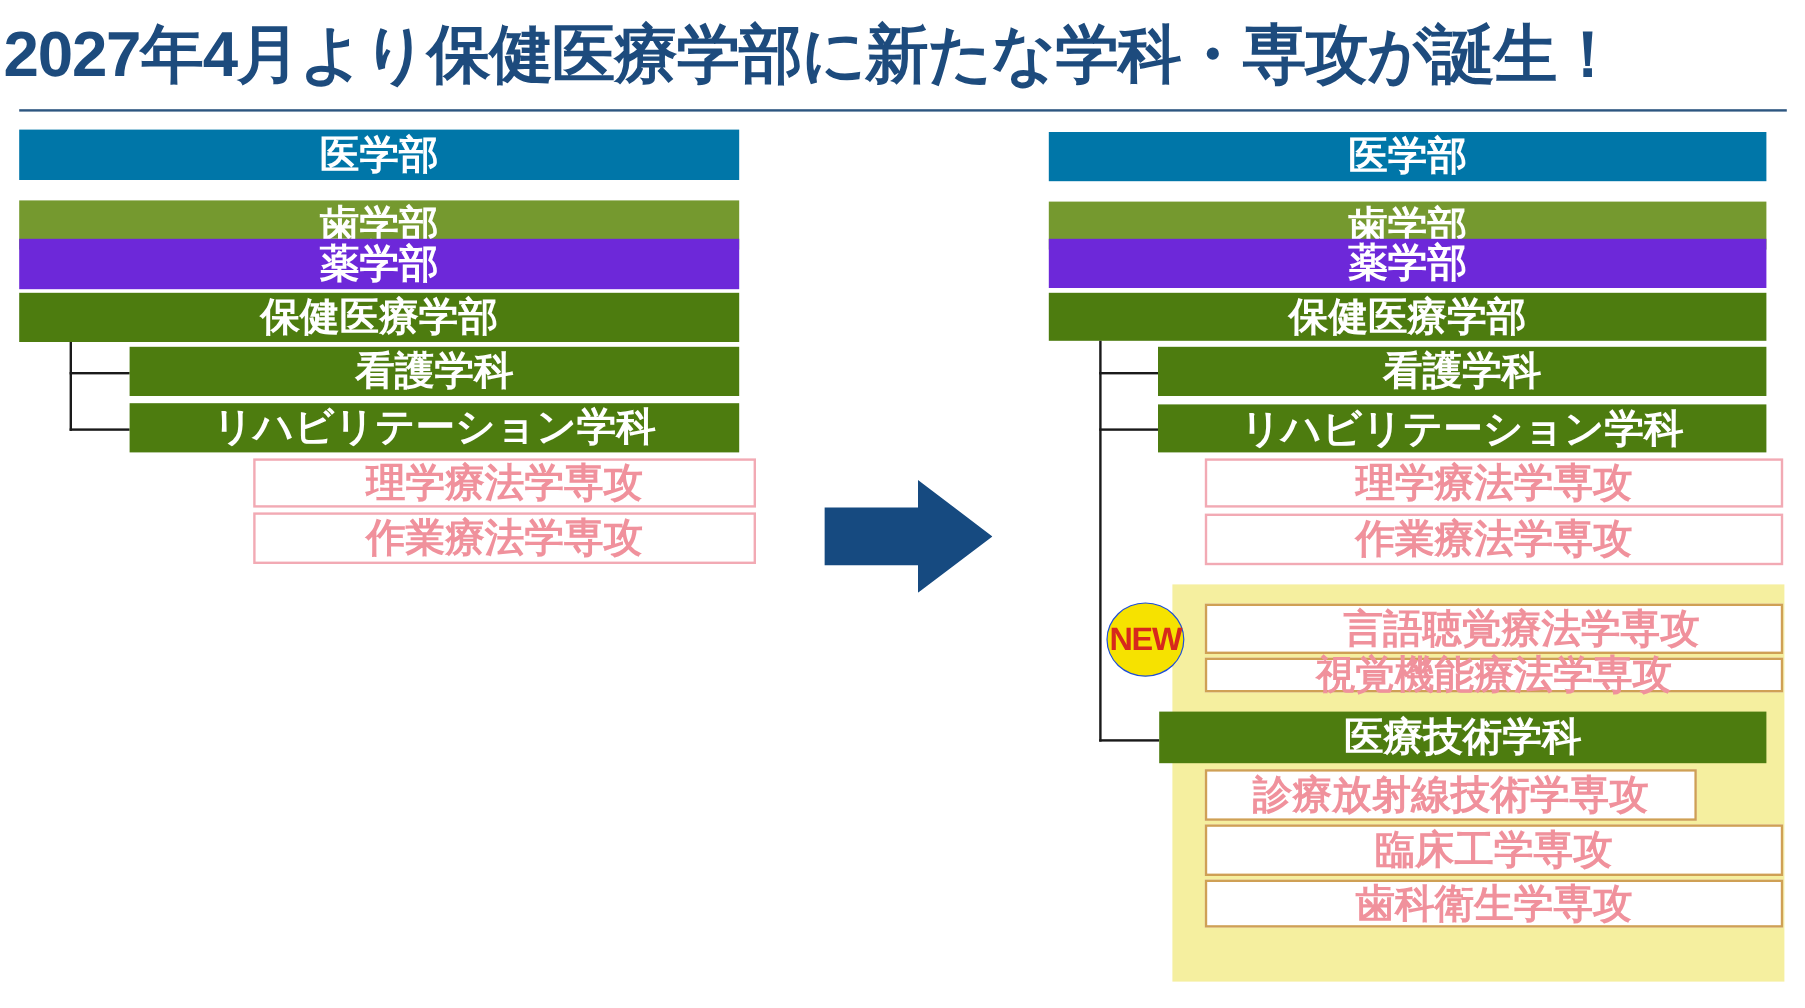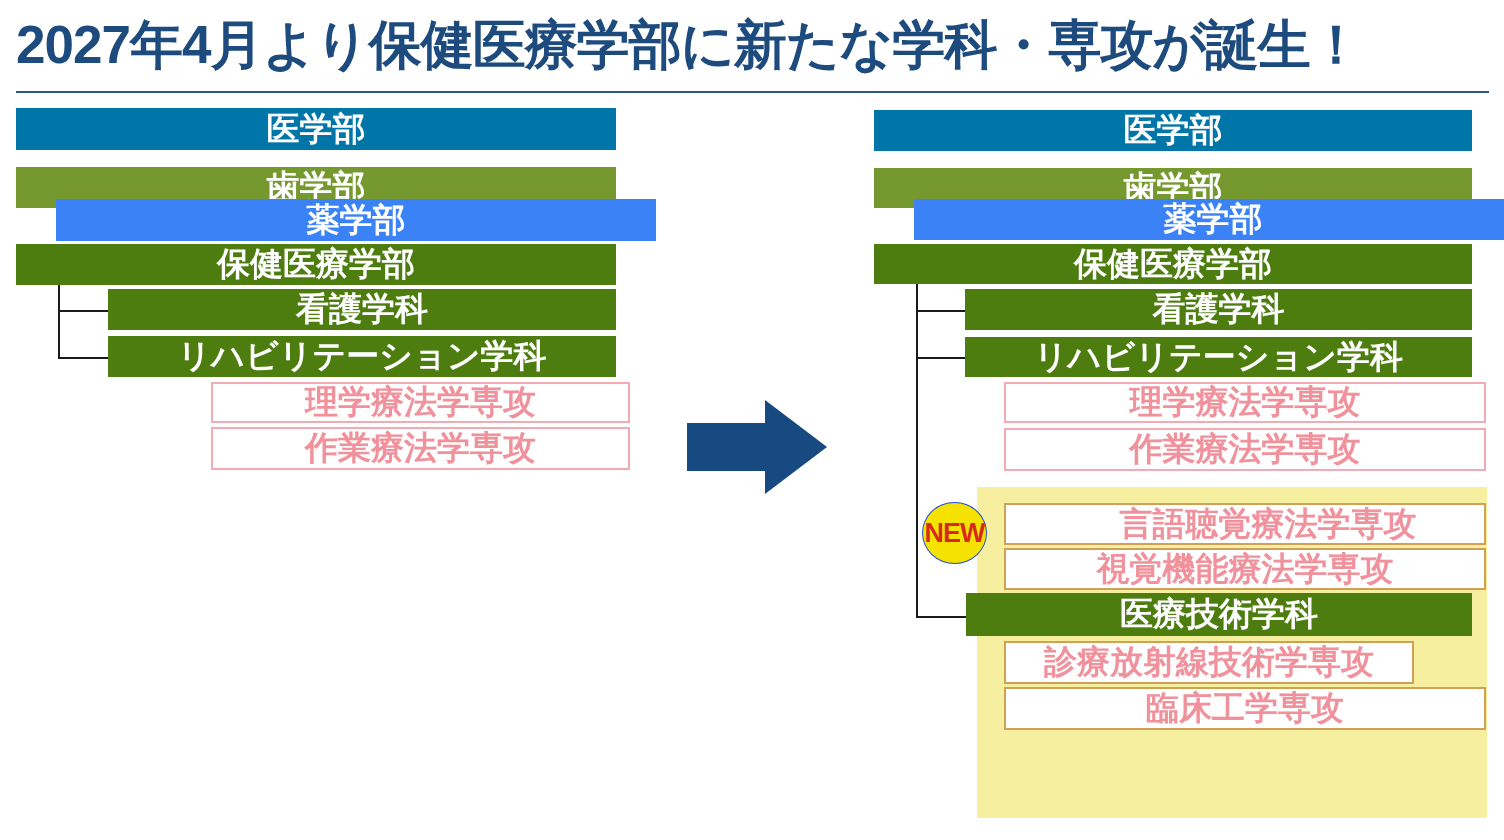--- a/index.html
+++ b/index.html
@@ -1,33 +1,33 @@
 <!DOCTYPE html>
 <html lang="ja"><head>
 <meta charset="utf-8">
 <style>
   html,body{margin:0;padding:0;background:#ffffff;}
   body{font-family:"Liberation Sans","DejaVu Sans",sans-serif;}
   .stage{position:relative;width:1504px;height:840px;background:#ffffff;overflow:hidden;}
 
   .title{
-    position:absolute;left:16px;top:10px;width:1460px;
+    position:absolute;left:3px;top:10px;width:1460px;
     font-size:53px;font-weight:800;color:#1d4b7d;letter-spacing:-1px;
     white-space:nowrap;
   }
   .title-rule{position:absolute;left:16px;top:91px;width:1473px;height:2px;background:#2d5680;}
 
   
   .bar{
     position:absolute;display:flex;align-items:center;justify-content:center;
     color:#ffffff;font-weight:700;font-size:33px;white-space:nowrap;
   }
   .bar-blue{background:#0076a8;}
   .bar-green{background:#75992f;margin-top:11px;}
-  .bar-orange{background:#3b82f6;margin-left:40px;}
+  .bar-orange{background:#6d28d9;}
   .bar-pink{background:#4d7c0f;}
 
   
   .mbox{
     position:absolute;display:flex;align-items:center;justify-content:center;
     background:#ffffff;border:2px solid #f2aab4;color:#f0919c;
     font-weight:700;font-size:33px;white-space:nowrap;box-sizing:border-box;margin-left:14px;
   }
   .mbox-gold{border:2px solid #cfa055;}
 
@@ -86,23 +86,24 @@
   <div class="cline" style="left:916px;top:357px;width:49px;height:2px;"></div>
   <div class="cline" style="left:916px;top:616px;width:50px;height:2px;"></div>
 
   <div class="bar bar-pink" style="left:965px;top:289px;width:507px;height:41px;">看護学科</div>
   <div class="bar bar-pink" style="left:965px;top:337px;width:507px;height:40px;">リハビリテーション学科</div>
 
   <div class="mbox" style="left:990px;top:382px;width:482px;height:41px;">理学療法学専攻</div>
   <div class="mbox" style="left:990px;top:428px;width:482px;height:43px;">作業療法学専攻</div>
 
   <div class="mbox mbox-gold" style="left:990px;top:503px;width:482px;height:42px;padding-left:46px;">言語聴覚療法学専攻</div>
-  <div class="mbox mbox-gold" style="left:990px;top:548px;width:482px;height:42px;">視覚機能療法学専攻</div>
+  <div class="mbox mbox-gold" style="left:990px;top:548px;width:482px;height:29px;">視覚機能療法学専攻</div>
 
   <div class="bar bar-pink" style="left:966px;top:593px;width:506px;height:43px;">医療技術学科</div>
 
   <div class="mbox mbox-gold" style="left:990px;top:641px;width:410px;height:43px;">診療放射線技術学専攻</div>
   <div class="mbox mbox-gold" style="left:990px;top:687px;width:482px;height:43px;">臨床工学専攻</div>
+  <div class="mbox mbox-gold" style="left:990px;top:733px;width:482px;height:40px;">歯科衛生学専攻</div>
 
   <div class="badge" style="left:922px;top:502px;width:65px;height:62px;">NEW</div>
 
 
 </div>
 
 </body></html>

